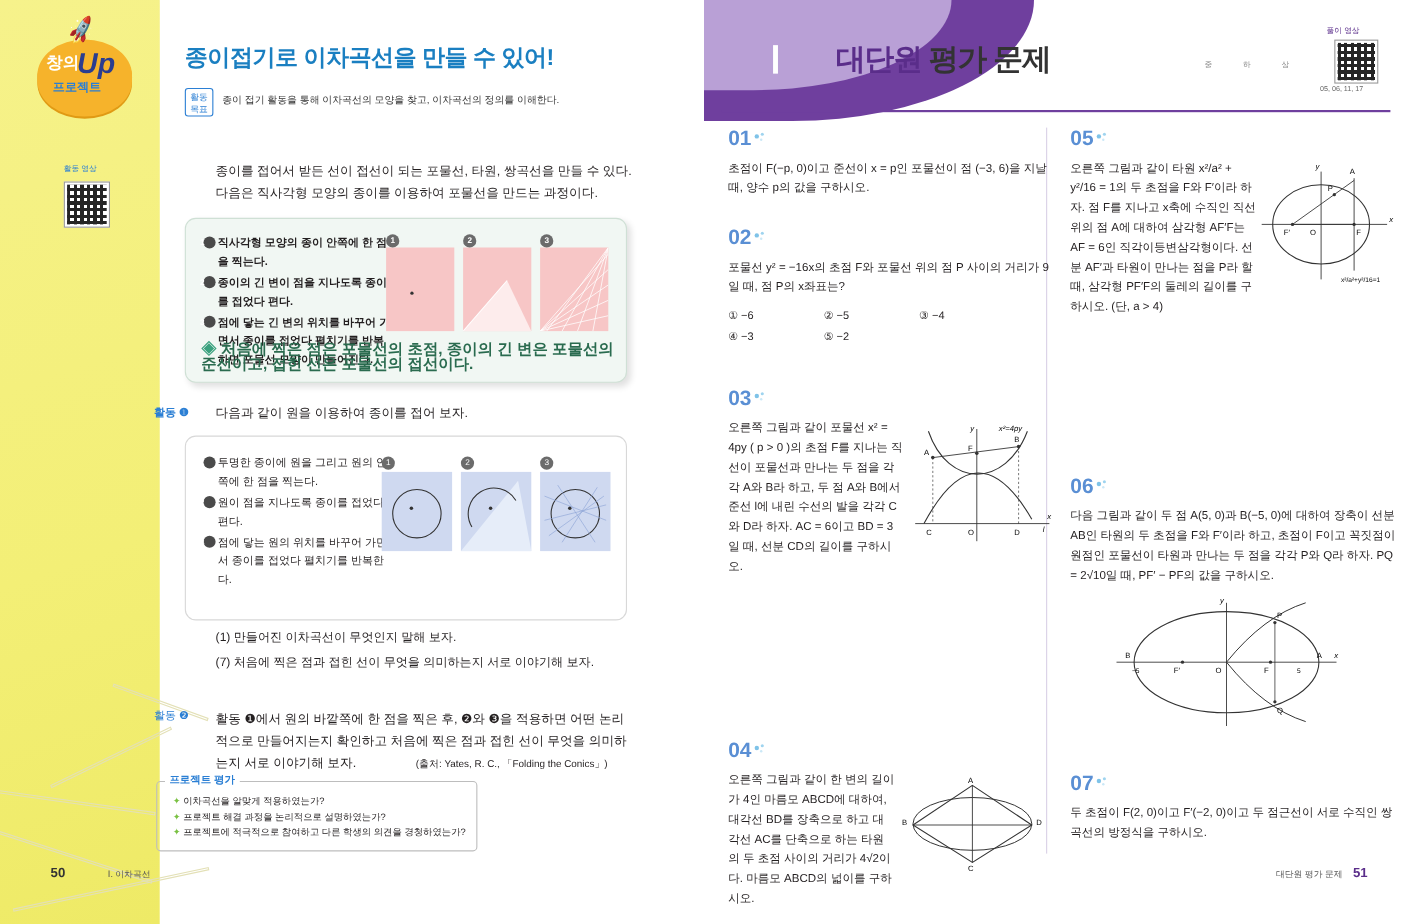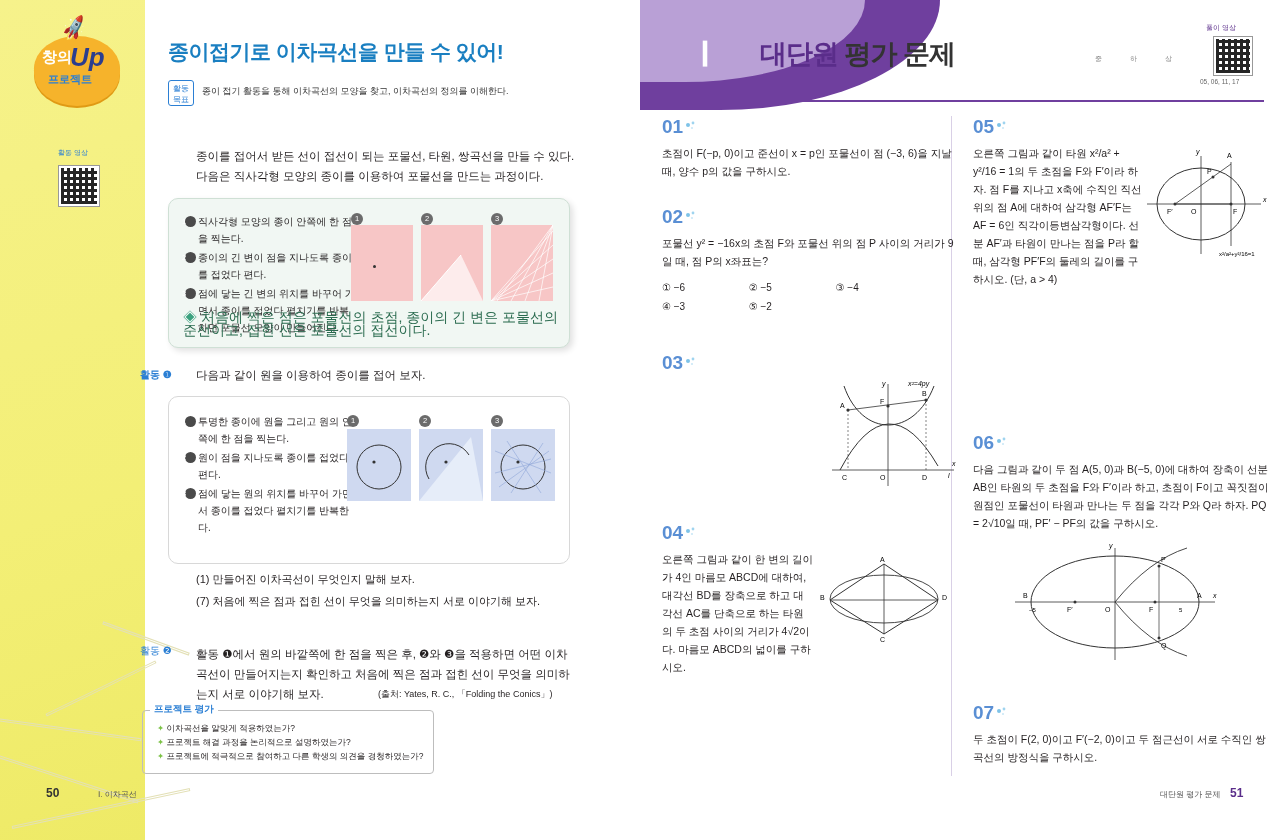--- a/index.html
+++ b/index.html
@@ -38,21 +38,21 @@
   .l-title{position:absolute;left:168px;top:38px;font-size:21px;font-weight:bold;color:#1a7fc1;letter-spacing:-0.5px;}
 
   .goal-box{position:absolute;left:168px;top:80px;width:400px;height:30px;}
   .goal-tag{position:absolute;left:0;top:0;width:26px;height:26px;border:1px solid #2b7fd4;border-radius:3px;
     color:#2b7fd4;font-size:8px;text-align:center;line-height:11px;padding-top:2px;box-sizing:border-box;}
   .goal-text{position:absolute;left:34px;top:5px;font-size:9px;color:#333;}
 
   .l-intro{position:absolute;left:196px;top:146px;font-size:11.5px;line-height:20px;color:#231f20;}
 
   .box1{position:absolute;left:168px;top:198px;width:400px;height:148px;background:#f1f7f3;
-     border:1px solid #cfe0d5;border-radius:10px;box-shadow:3px 3px 6px rgba(0,0,0,.12);}
+     border:1px solid #cfe0d5;border-radius:10px;box-shadow:3px 3px 6px rgba(0,0,0,.12);font-weight:bold;}
   .box1 ol{margin:0;padding:14px 0 0 16px;list-style:none;width:170px;font-size:10px;line-height:17px;}
   .box1 ol li{margin-bottom:2px;text-indent:-13px;padding-left:13px;}
   .num{display:inline-block;width:11px;height:11px;border-radius:50%;background:#4a4a4a;color:#fff;
     font-size:7.5px;text-align:center;line-height:11px;margin-right:2px;vertical-align:1px;}
   .figs{position:absolute;left:182px;top:14px;width:206px;height:92px;}
   .fig{position:absolute;top:12px;width:62px;height:76px;background:#f7c6c6;}
   .fig.f1{left:0;}
   .fig.f2{left:70px;}
   .fig.f3{left:140px;}
   .fig-label{position:absolute;top:0;width:12px;height:12px;border-radius:50%;background:#6b6b6b;color:#fff;
@@ -246,21 +246,21 @@
           </svg>
         </div>
         <div class="fig-label" style="left:144px;top:0;">3</div>
       </div>
     </div>
 
     <div class="q1">(1) 만들어진 이차곡선이 무엇인지 말해 보자.</div>
     <div class="q2">(7) 처음에 찍은 점과 접힌 선이 무엇을 의미하는지 서로 이야기해 보자.</div>
 
     <div class="act2-tag">활동  ❷</div>
-    <div class="act2-text">활동 ❶에서 원의 바깥쪽에 한 점을 찍은 후, ❷와 ❸을 적용하면 어떤 이차곡선이 만들어지는지 확인하고 처음에 찍은 점과 접힌 선이 무엇을 의미하는지 서로 이야기해 보자.</div>
+    <div class="act2-text">활동 ❶에서 원의 바깥쪽에 한 점을 찍은 후, ❷와 ❸을 적용하면 어떤 논리적으로 만들어지는지 확인하고 처음에 찍은 점과 접힌 선이 무엇을 의미하는지 서로 이야기해 보자.</div>
     <div class="src">(출처: Yates, R. C., 「Folding the Conics」)</div>
 
     <div class="eval">
       <ul>
         <li>이차곡선을 알맞게 적용하였는가?</li>
         <li>프로젝트 해결 과정을 논리적으로 설명하였는가?</li>
         <li>프로젝트에 적극적으로 참여하고 다른 학생의 의견을 경청하였는가?</li>
       </ul>
     </div>
     <div class="eval-title">프로젝트 평가</div>
@@ -323,20 +323,21 @@
 
       <div style="margin-top:36px;">
         <div class="qnum"><span>03</span><span class="dots">
           <svg width="12" height="12" viewBox="0 0 12 12">
                 <circle cx="3" cy="4" r="2" fill="#7fc3e8"></circle>
                 <circle cx="8" cy="2" r="1.4" fill="#9fd4ef"></circle>
                 <circle cx="7" cy="7" r="1.1" fill="#cbe8f7"></circle>
               </svg>
         </span></div>
         <div style="position:relative;">
+          <div class="qbody" style="width:160px;">오른쪽 그림과 같이 포물선 x² = 4py ( p &gt; 0 )의 초점 F를 지나는 직선이 포물선과 만나는 두 점을 각각 A와 B라 하고, 두 점 A와 B에서 준선 l에 내린 수선의 발을 각각 C와 D라 하자. AC = 6이고 BD = 3일 때, 선분 CD의 길이를 구하시오.</div>
           <svg style="position:absolute;left:160px;top:4px;" width="140" height="112" viewBox="0 0 140 112">
             <line x1="10" y1="92" x2="132" y2="92" stroke="#333" stroke-width="0.8"></line>
             <line x1="66" y1="6" x2="66" y2="108" stroke="#333" stroke-width="0.8"></line>
             <path d="M18 14 Q66 104 116 18" fill="none" stroke="#333" stroke-width="1" transform="scale(1,-1) translate(0,-106)"></path>
             <path d="M22 8 C40 60 92 60 112 8" fill="none" stroke="#333" stroke-width="1"></path>
             <line x1="26" y1="32" x2="104" y2="22" stroke="#333" stroke-width="0.8"></line>
             <line x1="26" y1="32" x2="26" y2="92" stroke="#333" stroke-width="0.6" stroke-dasharray="2,2"></line>
             <line x1="104" y1="22" x2="104" y2="92" stroke="#333" stroke-width="0.6" stroke-dasharray="2,2"></line>
             <circle cx="26" cy="32" r="1.6" fill="#333"></circle>
               <circle cx="104" cy="22" r="1.6" fill="#333"></circle>

